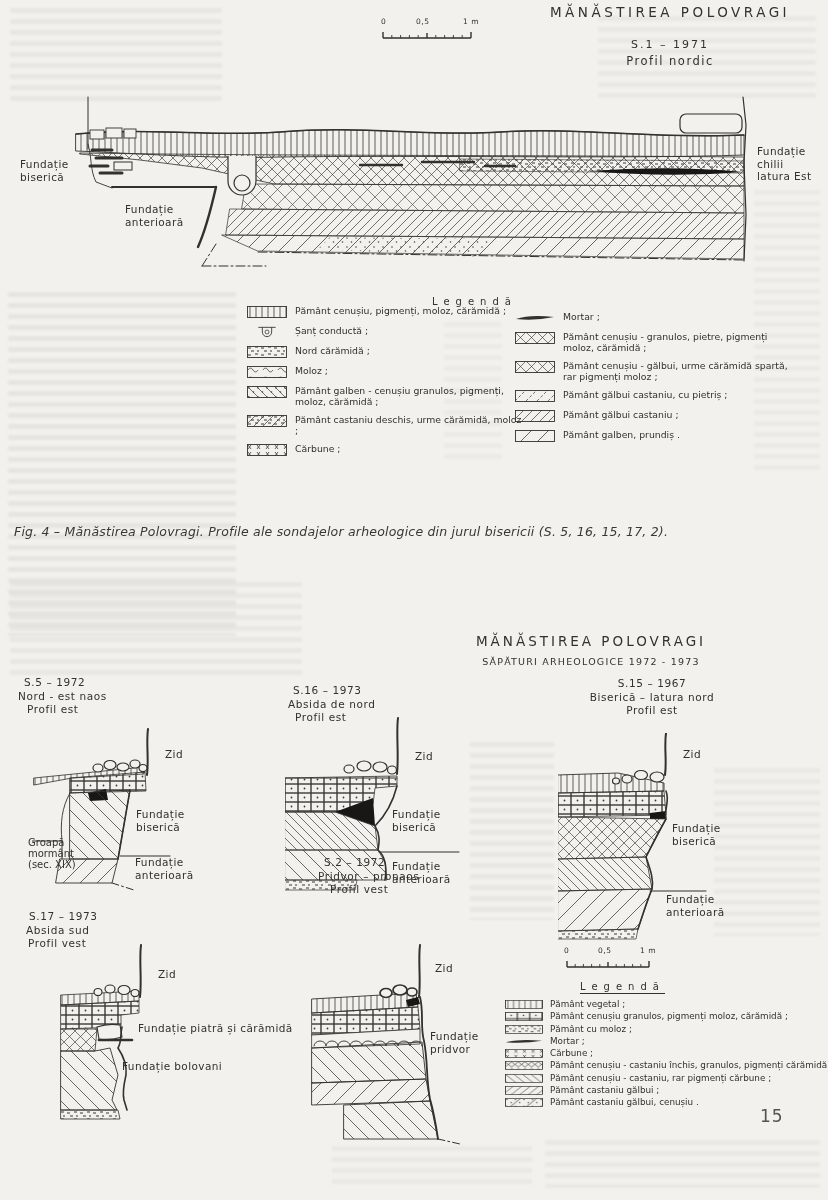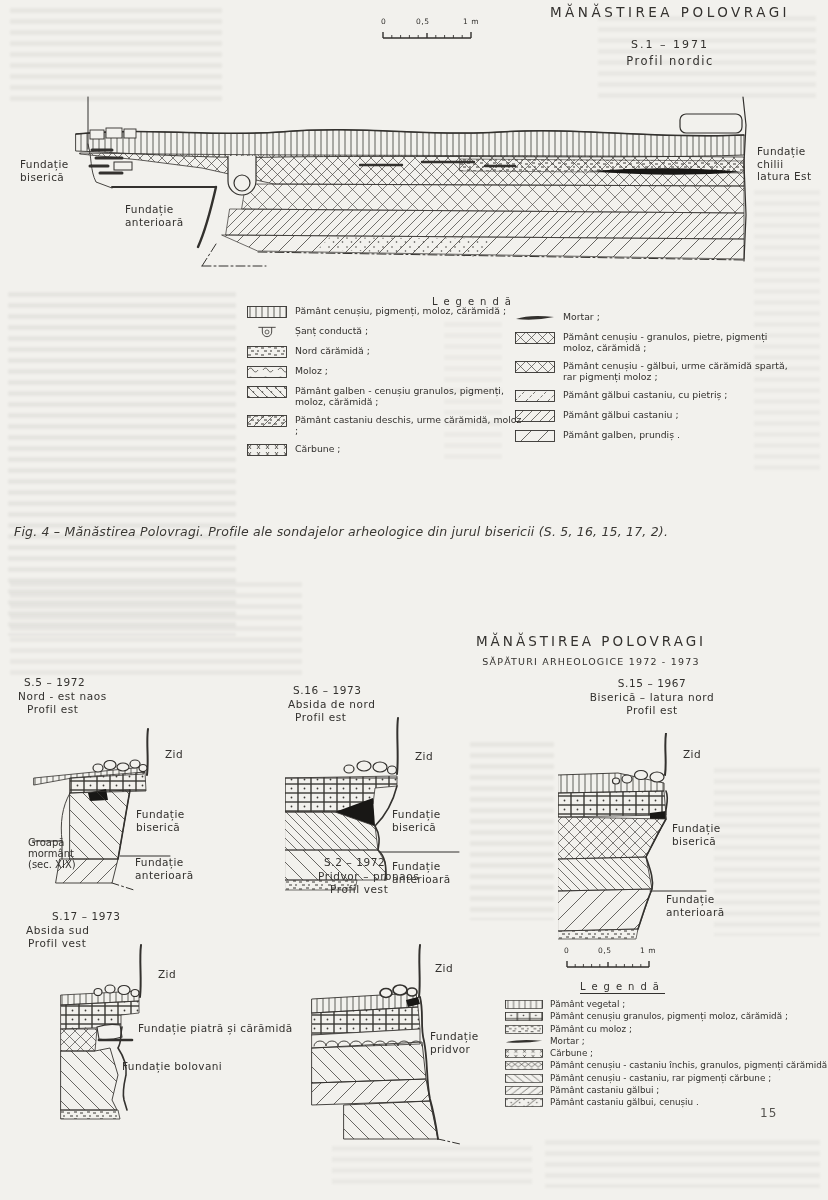--- a/index.html
+++ b/index.html
@@ -17,21 +17,21 @@
   .ltitle{font-size:10px;letter-spacing:6px;}
   .leg1{width:280px;font-size:9.3px;line-height:10.5px;}
   .leg2{width:330px;font-size:8.8px;line-height:9.8px;}
   .lrow{display:flex;align-items:flex-start;gap:8px;margin-bottom:8px;}
   .leg2 .lrow{margin-bottom:2.5px;gap:7px;}
   .sw{flex:0 0 auto;width:40px;height:12px;}
   .leg2 .sw{width:38px;height:9px;}
   .sw svg{width:100%;height:100%;display:block;}
   .ltext{white-space:pre-line;}
   .scaletext{font-size:7.5px;letter-spacing:.5px;}
-  .pageno{font-size:12px;color:#55534f;letter-spacing:1px;}
+  .pageno{font-size:17px;color:#55534f;letter-spacing:1px;}
   .u{border-bottom:1.2px solid #33312e;padding-bottom:1px;}
 </style>
 </head>
 <body>
 
 <div class="page">
 
   <svg aria-hidden="true" style="position:absolute;width:0;height:0;">
     <defs>
       <pattern id="pVert" width="6" height="10" patternUnits="userSpaceOnUse">
@@ -457,21 +457,21 @@
           <svg viewBox="0 0 40 12" preserveAspectRatio="none">
             <rect x="0.5" y="0.5" width="39" height="11" fill="url(#pDots)"></rect>
             <rect x="0.5" y="0.5" width="39" height="11" fill="url(#pSlashW)" stroke="#33312e" stroke-width="0.9"></rect>
           </svg>
         </span>
         <span class="ltext">Pământ castaniu gălbui, cenușiu .</span>
       </div>
     </div>
 
   <div class="abs phead" style="left:26px;top:910px;">
-    <div style="padding-left:3px;margin-left:23px;">S.17 – 1973</div>
+    <div style="padding-left:3px;">S.17 – 1973</div>
     <div>Absida sud</div>
     <div style="padding-left:2px;">Profil vest</div>
   </div>
   <div class="abs" style="left:53px;top:943px;">
     <svg width="250" height="180" viewBox="0 0 250 180">
       <g stroke="#33312e" fill="none" stroke-width="1" stroke-linecap="round">
         <path d="M88 2c-2 16 1 34-1 52" stroke-width="2"></path>
         <path d="M8 52L86 48 86 58 8 62Z" fill="url(#pVert)" stroke-width="0.8"></path>
         <g fill="#f2f1ed" stroke-width="1.2">
           <ellipse cx="45" cy="49" rx="4" ry="3.5"></ellipse>

